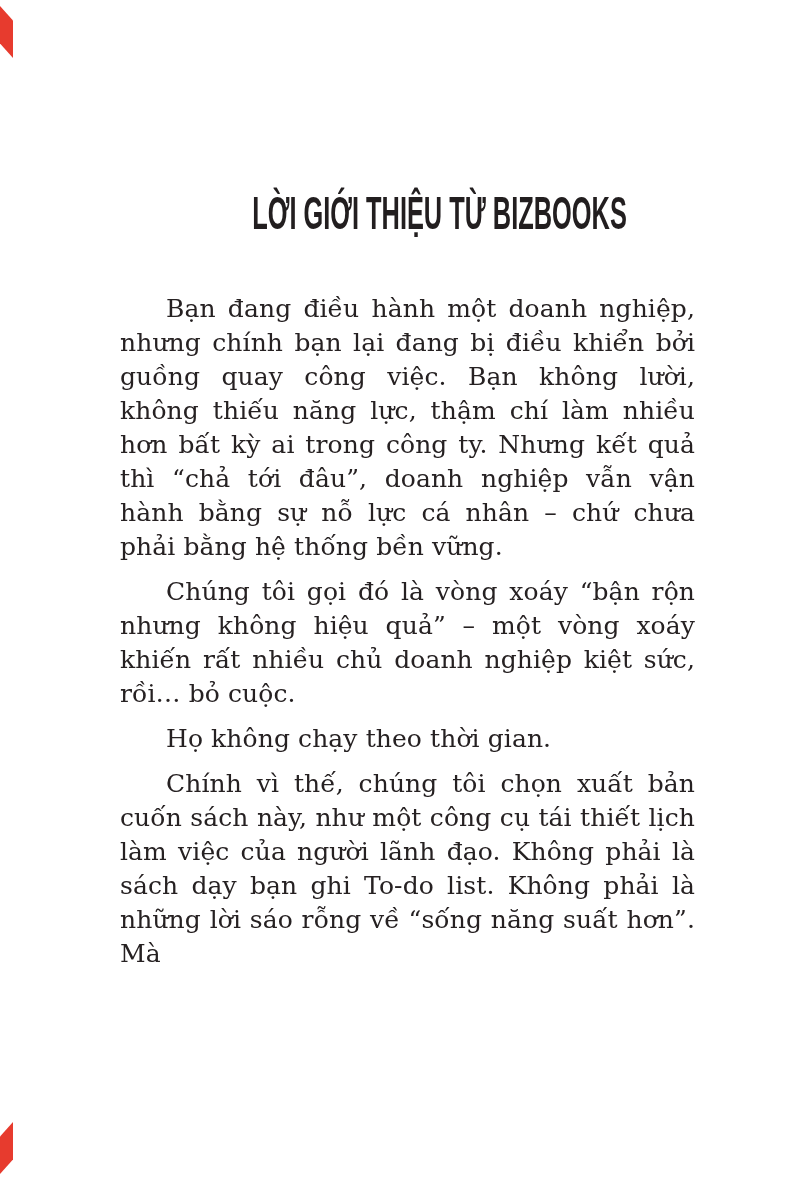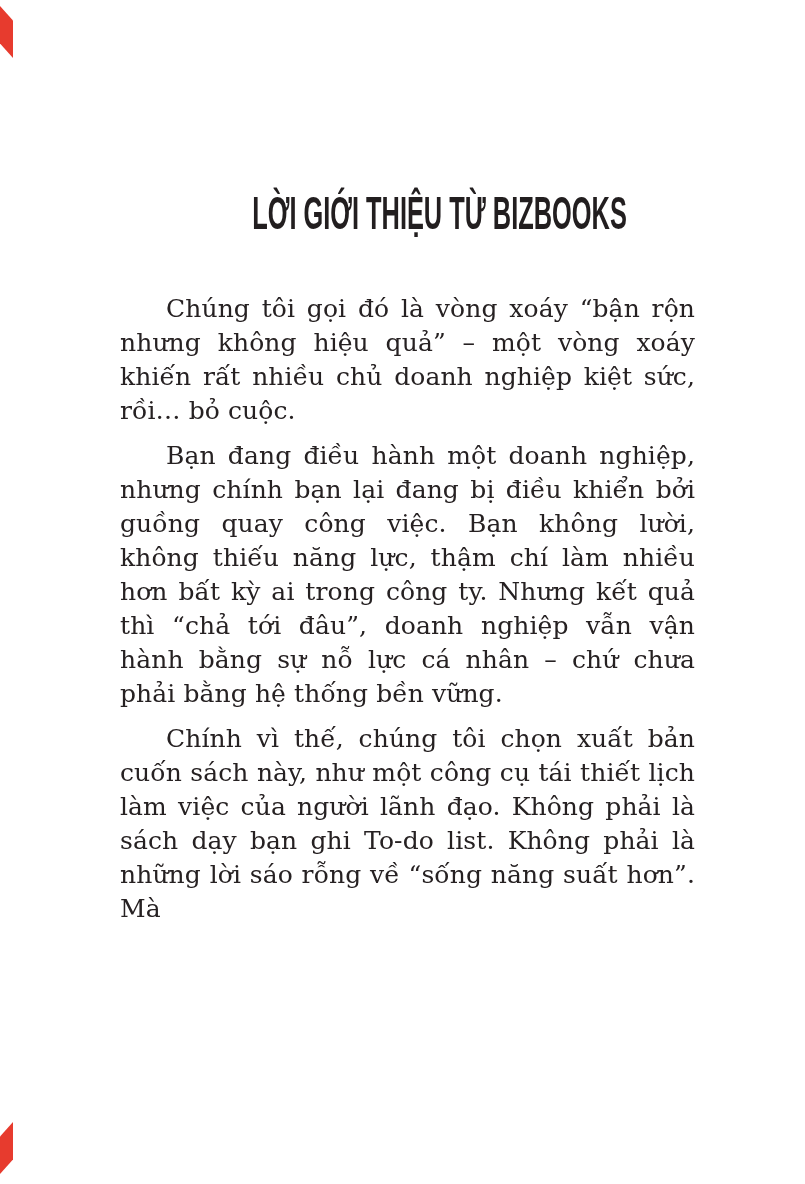--- a/index.html
+++ b/index.html
@@ -61,17 +61,18 @@
 </head>
 <body>
 
 <div class="corner-mark top"></div>
 <div class="corner-mark bottom"></div>
 
 <main class="page">
   <h1 class="page-title">LỜI GIỚI THIỆU TỪ BIZBOOKS</h1>
 
   <section class="body-text">
+    <p>Bạn đang điều hành một doanh nghiệp, nhưng chính bạn lại đang bị điều khiển bởi guồng quay công việc. Bạn không lười, không thiếu năng lực, thậm chí làm nhiều hơn bất kỳ ai trong công ty. Nhưng kết quả thì “chả tới đâu”, doanh nghiệp vẫn vận hành bằng sự nỗ lực cá nhân – chứ chưa phải bằng hệ thống bền vững.</p>
     <p>Chúng tôi gọi đó là vòng xoáy “bận rộn nhưng không hiệu quả” – một vòng xoáy khiến rất nhiều chủ doanh nghiệp kiệt sức, rồi… bỏ cuộc.</p>
-    <p>Bạn đang điều hành một doanh nghiệp, nhưng chính bạn lại đang bị điều khiển bởi guồng quay công việc. Bạn không lười, không thiếu năng lực, thậm chí làm nhiều hơn bất kỳ ai trong công ty. Nhưng kết quả thì “chả tới đâu”, doanh nghiệp vẫn vận hành bằng sự nỗ lực cá nhân – chứ chưa phải bằng hệ thống bền vững.</p>
+    <p>Họ không chạy theo thời gian.</p>
     <p>Chính vì thế, chúng tôi chọn xuất bản cuốn sách này, như một công cụ tái thiết lịch làm việc của người lãnh đạo. Không phải là sách dạy bạn ghi To-do list. Không phải là những lời sáo rỗng về “sống năng suất hơn”. Mà</p>
   </section>
 </main>
 
 </body></html>

